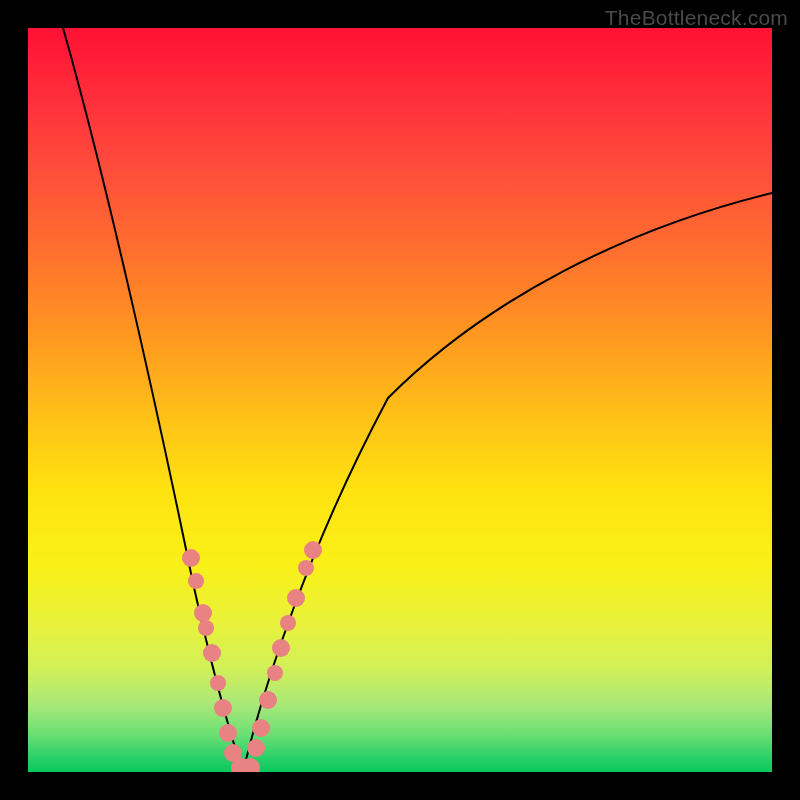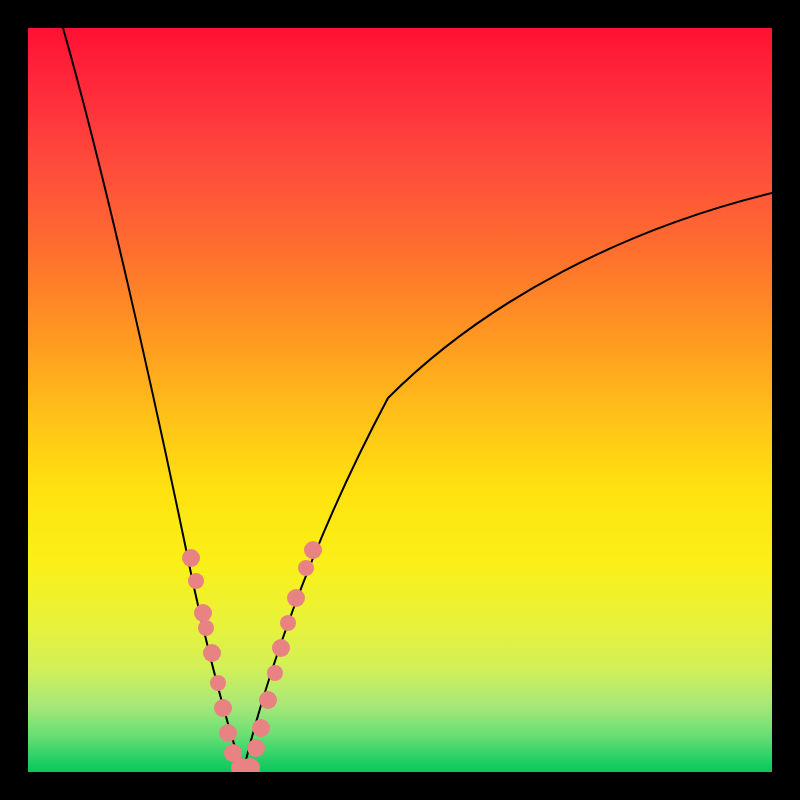--- a/index.html
+++ b/index.html
@@ -85,13 +85,14 @@
         <circle cx="240" cy="672" r="9" class="data-dot"></circle>
         <circle cx="247" cy="645" r="8" class="data-dot"></circle>
         <circle cx="253" cy="620" r="9" class="data-dot"></circle>
         <circle cx="260" cy="595" r="8" class="data-dot"></circle>
         <circle cx="268" cy="570" r="9" class="data-dot"></circle>
         <circle cx="278" cy="540" r="8" class="data-dot"></circle>
         <circle cx="285" cy="522" r="9" class="data-dot"></circle>
       </g>
   </svg>
 
+  <div class="watermark">TheBottleneck.com</div>
 </div>
 
 </body></html>

